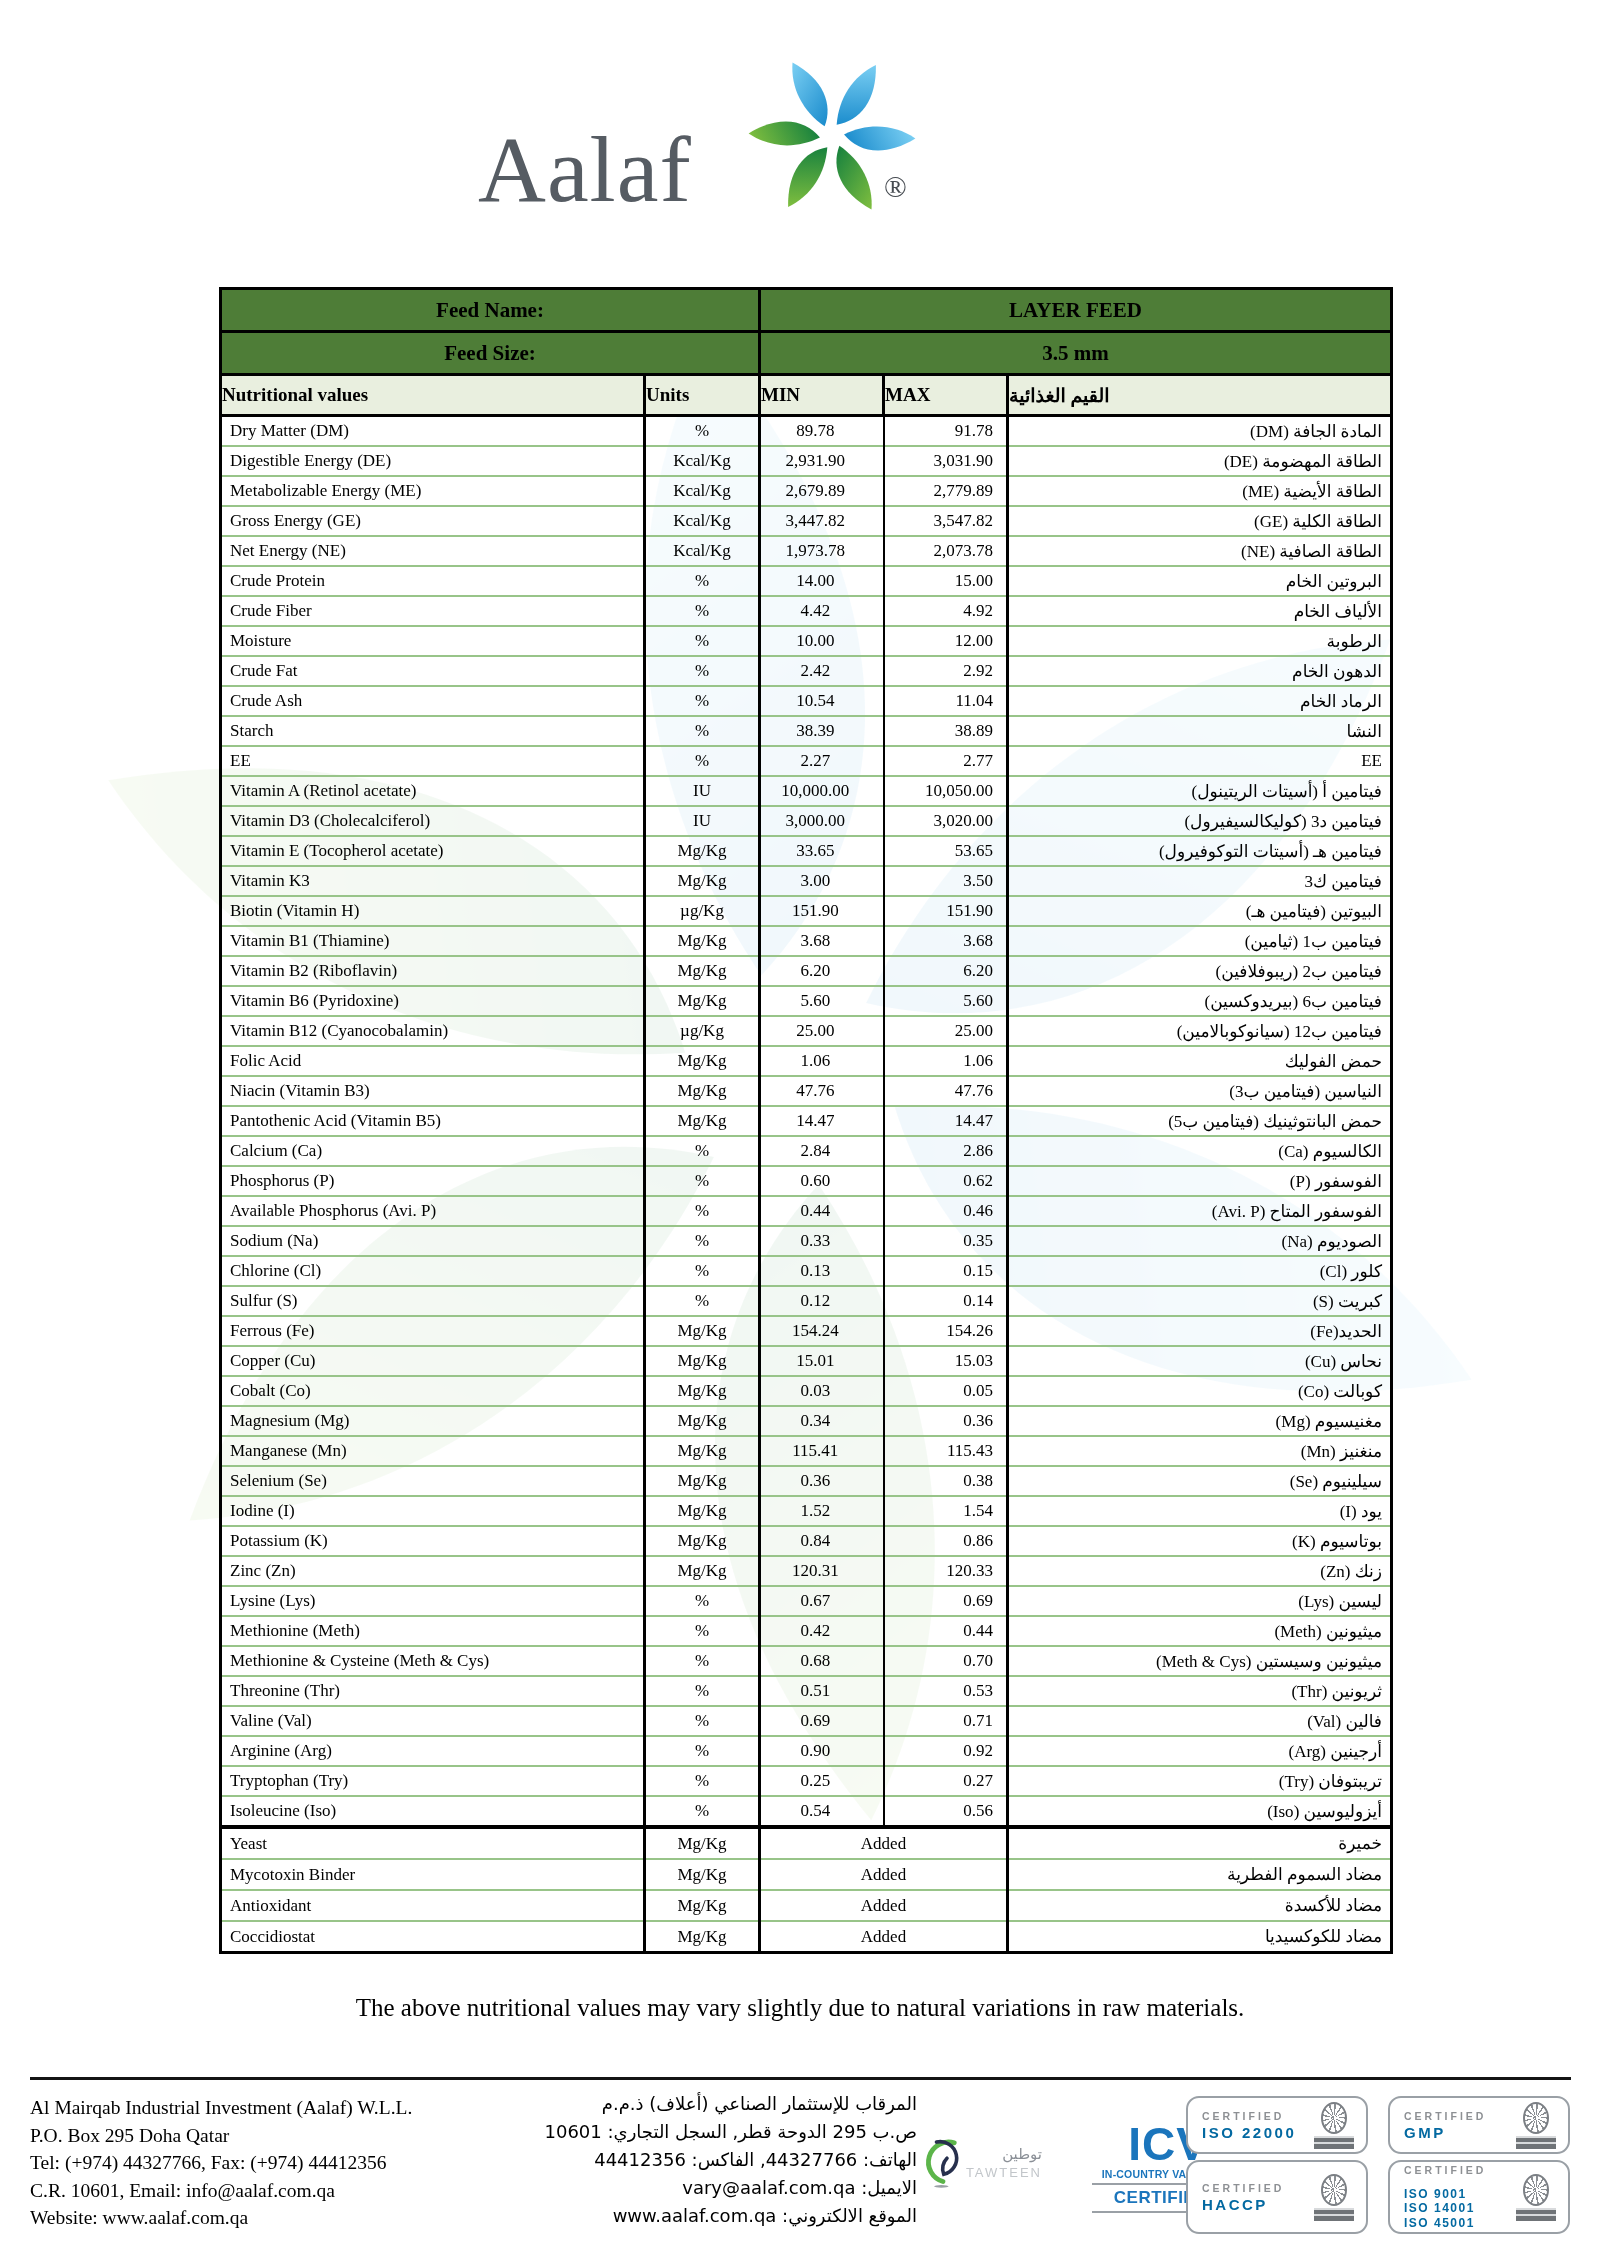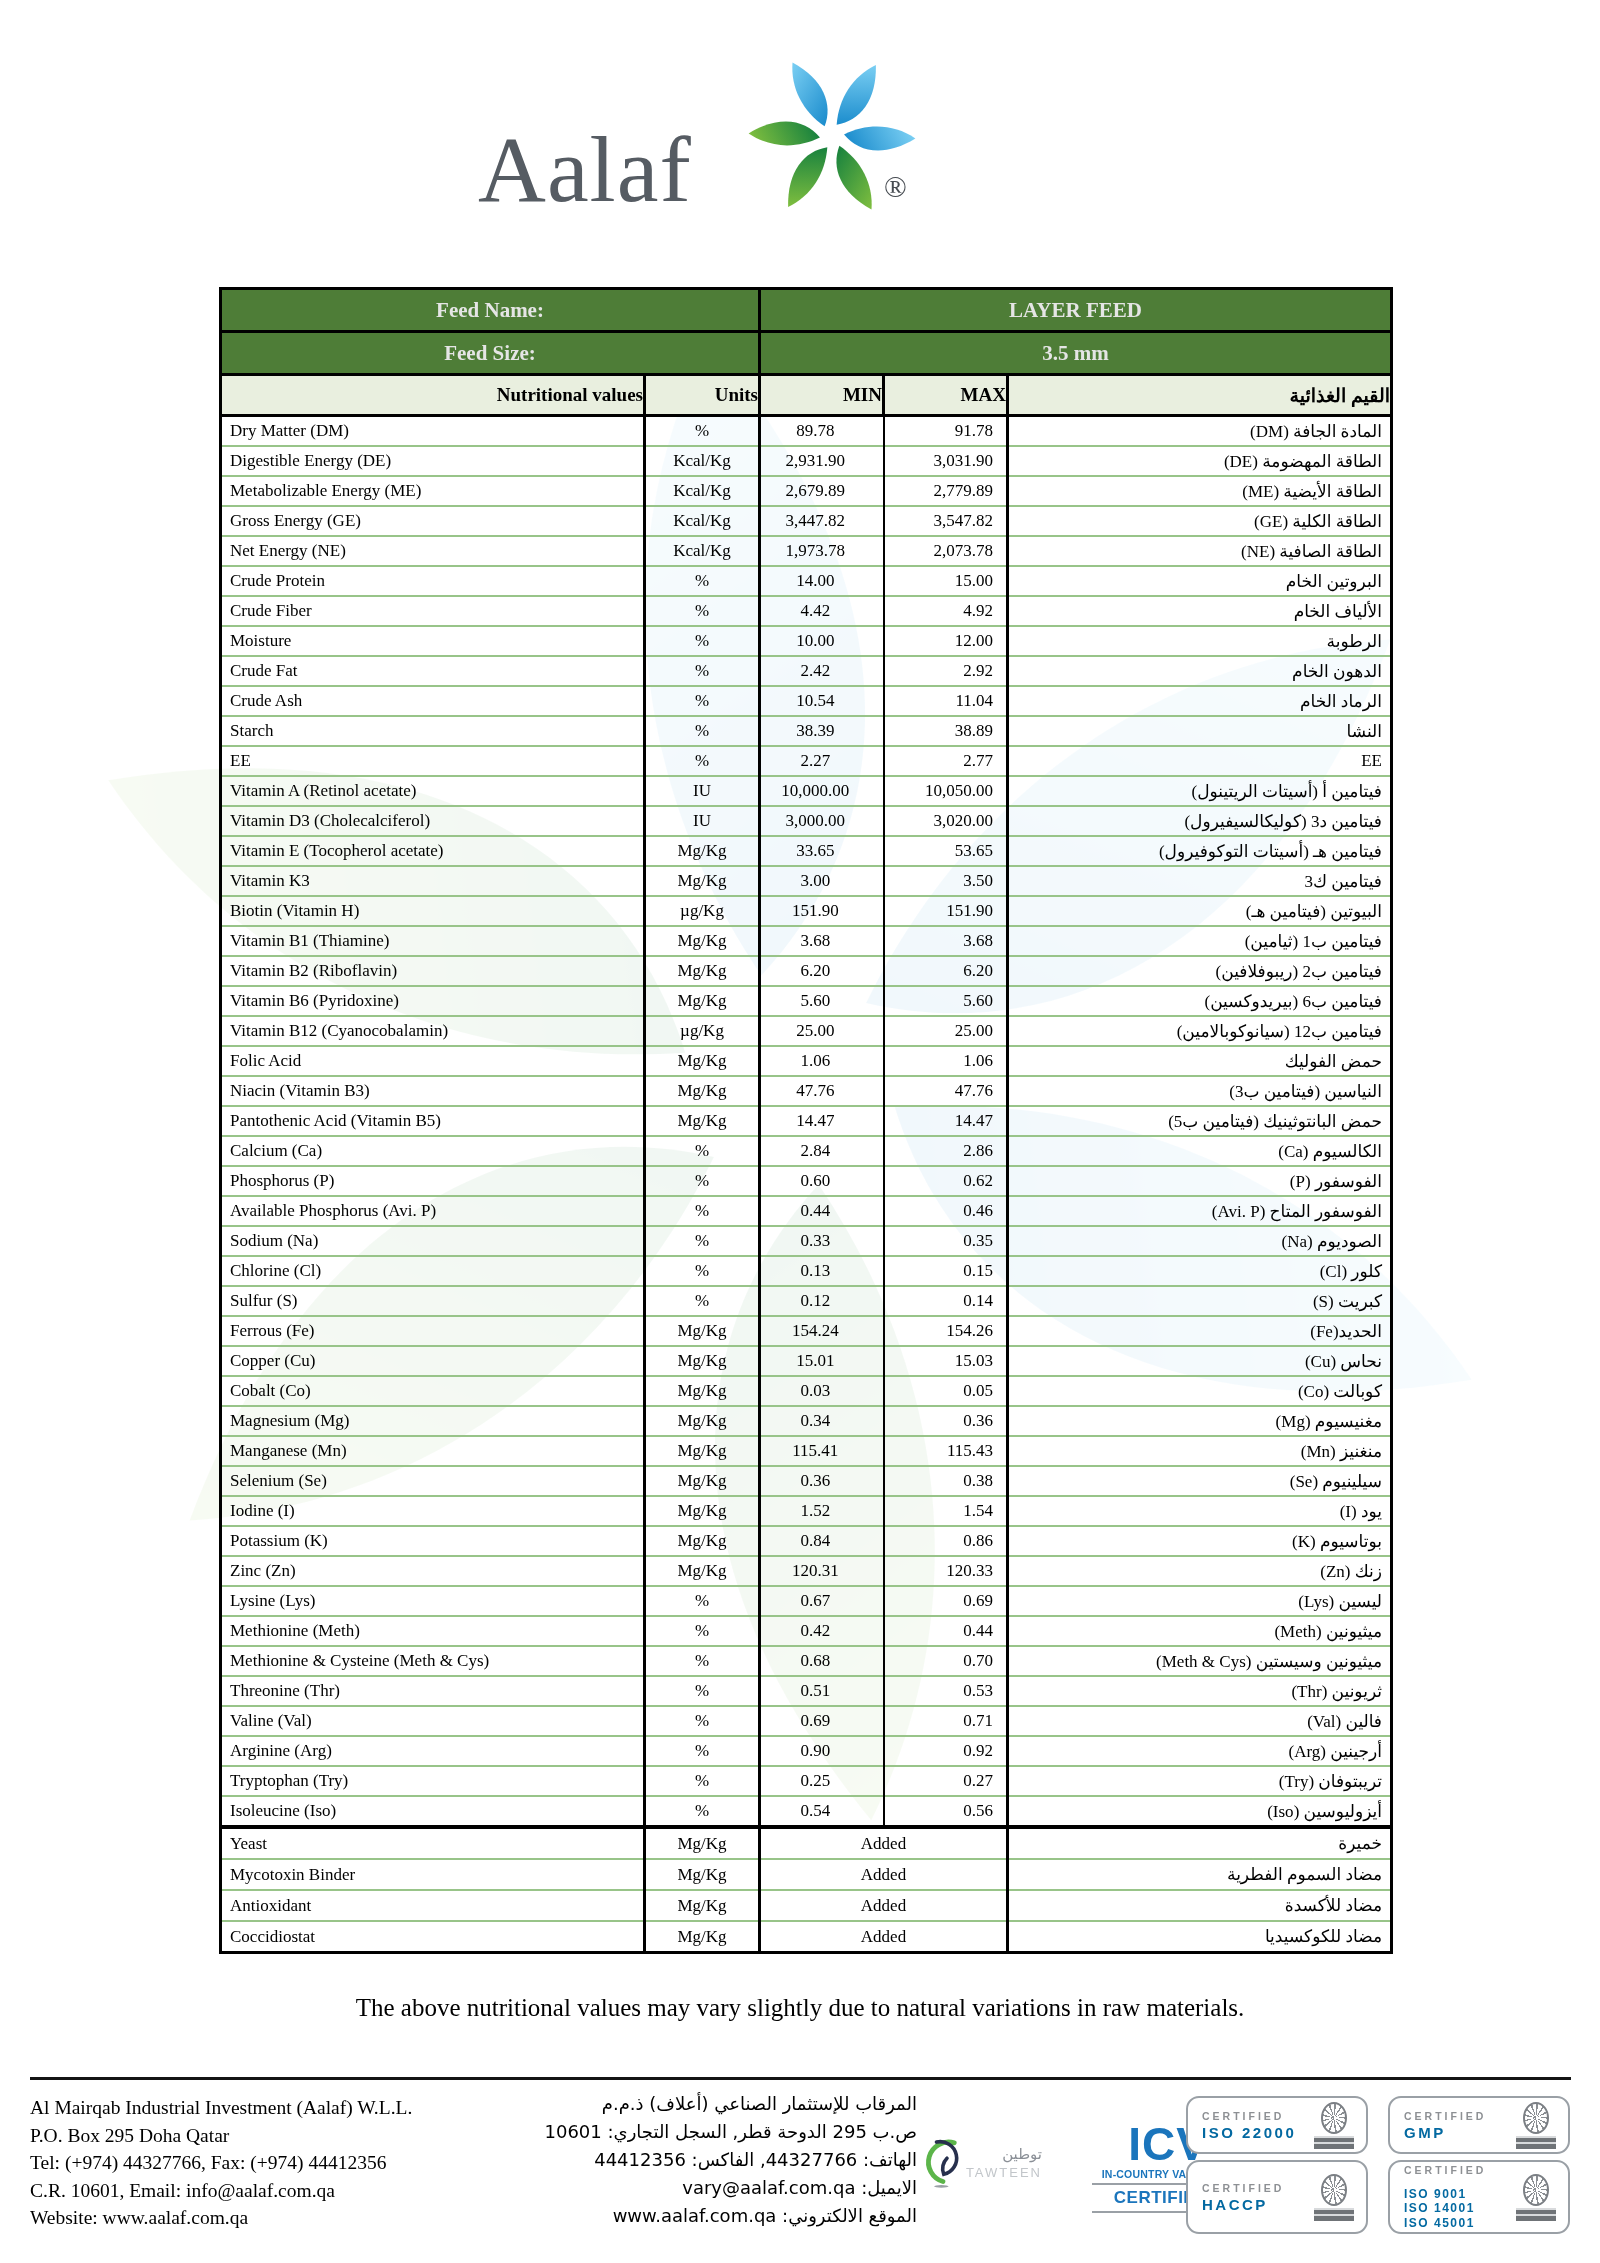--- a/index.html
+++ b/index.html
@@ -17,23 +17,23 @@
   .logo-reg{position:absolute;left:884px;top:170px;font-size:30px;color:#474c52;z-index:3;}
   .logo-arabic{position:absolute;left:952px;top:108px;font-size:78px;line-height:1;
                font-weight:bold;color:#565c63;z-index:2;
                font-family:"DejaVu Sans","Liberation Sans",sans-serif;}
 
   
   table.ftable{position:absolute;left:219px;top:287px;width:1171px;z-index:1;
                border-collapse:collapse;table-layout:fixed;background:transparent;
                border:3px solid #000;}
   .ftable td{padding:0;overflow:hidden;white-space:nowrap;}
-  tr.bandrow td{background:#4e7d37;color:#e5e5e5;font-weight:bold;font-size:21px;
+  tr.bandrow td{background:#4e7d37;color:#000000;font-weight:bold;font-size:21px;
                 text-align:center;height:40px;border:3px solid #000;}
-  tr.colhead td{background:#e9efdf;font-weight:bold;font-size:19px;text-align:right;
+  tr.colhead td{background:#e9efdf;font-weight:bold;font-size:19px;text-align:left;
                 height:38px;border:3px solid #000;}
   tbody.main td,tbody.added td{font-size:17px;height:28px;background:transparent;}
   td.c-name{border-right:3px solid #000;padding-left:8px;text-align:left;}
   td.c-units{text-align:center;border-right:3px solid #000;}
   td.c-min{text-align:center;padding-right:13px;border-right:2px solid #000;margin-top:39px;}
   td.c-max{text-align:right;padding-right:13px;border-right:3px solid #000;}
   td.c-ar{text-align:right;padding-right:8px;padding-left:4px;}
   td.c-added{text-align:center;border-right:3px solid #000;}
   tbody.added tr td{border-top:4px solid #000;height:29px;}
   tbody.main tr + tr td, tbody.added tr + tr td{border-top:2px solid #98c489;}

